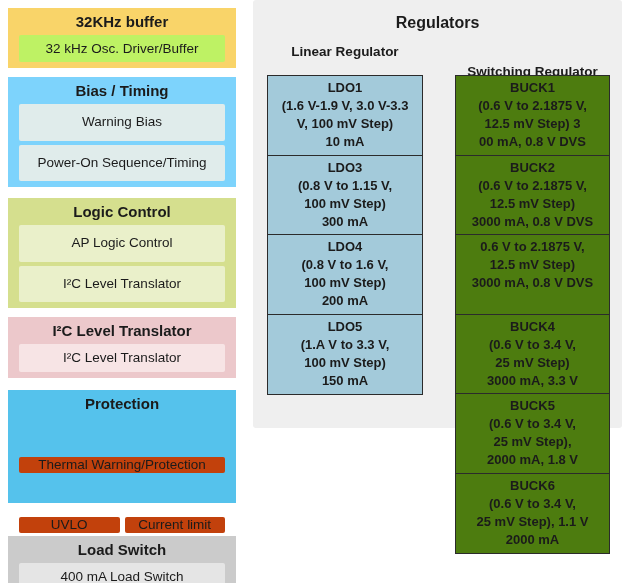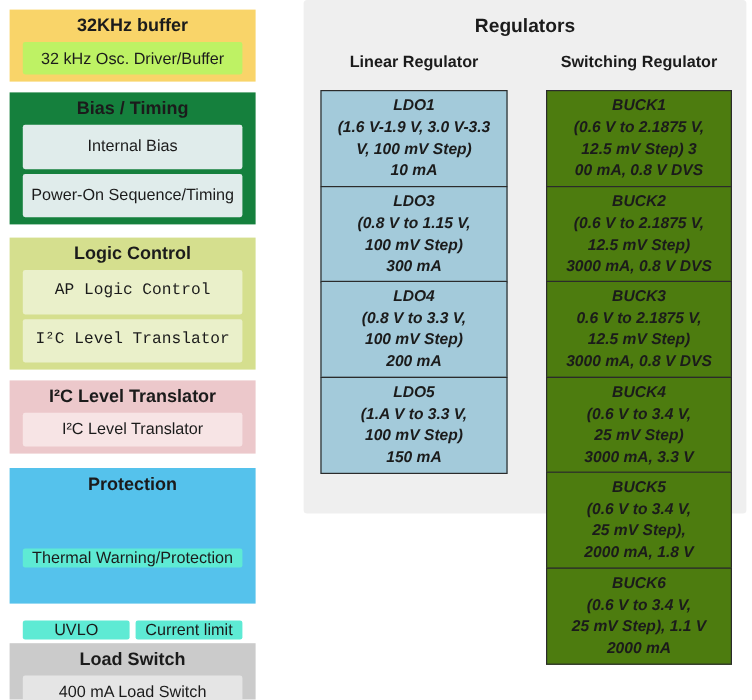--- a/index.html
+++ b/index.html
@@ -5,94 +5,93 @@
   html, body { margin: 0; padding: 0; }
   body {
     width: 627px; height: 583px; position: relative;
     background: #ffffff; color: #1b1b1b;
     font-family: "Liberation Sans", sans-serif;
     overflow: hidden;
   }
 
   
   .block {
-    position: absolute; left: 8px; width: 205px;
+    position: absolute; left: 8px; width: 228px;
     box-sizing: border-box; padding: 4px 11px 6px;
     display: flex; flex-direction: column; gap: 4px;
     text-align: center;
   }
   .block-title {
     font-weight: bold; font-size: 15px; line-height: 19px;
     flex: 0 0 auto;
   }
   .inner {
     flex: 1 1 auto; border-radius: 2px;
     display: flex; align-items: center; justify-content: center;
     font-size: 13.5px; line-height: 16px;
   }
   .inner-row { flex: 1 1 auto; display: flex; gap: 5px; }
   .inner-row .inner { flex: 1 1 0; }
 
   #b1 { top: 8px;   height: 60px;  background: #F9D469; }
   #b1 .inner { background: #bef264; }
-  #b2 { top: 77px;  height: 110px; background: #15803d; }
+  #b2 { top: 77px;  height: 110px; background: #7dd3fc; }
   #b2 .inner { background: #E0ECEB; }
   #b3 { top: 198px; height: 110px; background: #D5DF8E; }
-  #b3 .inner { background: #EAF0CA; font-family: Liberation Mono, monospace; }
+  #b3 .inner { background: #EAF0CA; }
   #b4 { top: 317px; height: 61px;  background: #ECC8CB; }
   #b4 .inner { background: #F7E4E5; }
   #b5 { top: 390px; height: 113px; background: #55C2EC; }
-  #b5 .inner { background: #5eead4; margin-top: 40px; }
+  #b5 .inner { background: #c2410c; margin-top: 40px; }
   #b6 { top: 512px; height: 60px;  background: #CBCBCB; margin-top: 24px; }
   #b6 .inner { background: #E5E5E5; }
 
   
   #panel {
     position: absolute; left: 253px; top: 0; width: 369px; height: 428px;
     background: #EFEFEF; border-radius: 3px;
   }
   .panel-title {
     position: absolute; top: 14px; left: 0; width: 100%;
     text-align: center; font-weight: bold; font-size: 16px;
   }
   .col-label {
     position: absolute; top: 44px; text-align: center;
     font-weight: bold; font-size: 13.5px;
   }
   #linear-label    { left: 14px;  width: 156px; }
-  #switching-label { left: 202px; width: 155px; }
+  #switching-label { left: 202px; width: 155px; margin-top: 20px; }
 
   .stack { position: absolute; top: 75px; display: flex; flex-direction: column; }
   #ldo-stack  { left: 14px;  width: 156px; }
   #buck-stack { left: 202px; width: 155px; }
 
   .reg-box {
     box-sizing: border-box; height: 81px;
     border: 1.5px solid #2B2B2B; margin-top: -1.5px;
     text-align: center; padding: 3px 2px 0;
     font-weight: bold; font-size: 13px; line-height: 18px;
     overflow: hidden;
-    font-style: italic;
   }
   .reg-box:first-child { margin-top: 0; }
   .ldo  { background: #A3CADA; }
   .buck { background: #4d7c0f; }
   .reg-specs { white-space: pre-line; }
 </style>
 </head>
 <body>
 
 <section class="block" id="b1">
   <div class="block-title">32KHz buffer</div>
   <div class="inner">32 kHz Osc. Driver/Buffer</div>
 </section>
 
 <section class="block" id="b2">
   <div class="block-title">Bias / Timing</div>
-  <div class="inner">Internal Bias</div>
+  <div class="inner">Warning Bias</div>
   <div class="inner">Power-On Sequence/Timing</div>
 </section>
 
 <section class="block" id="b3">
   <div class="block-title">Logic Control</div>
   <div class="inner">AP Logic Control</div>
   <div class="inner">I²C Level Translator</div>
 </section>
 
 <section class="block" id="b4">
@@ -127,21 +126,21 @@
 10 mA</div>
     </div>
     <div class="reg-box ldo">
       <div class="reg-name">LDO3</div>
       <div class="reg-specs">(0.8 V to 1.15 V,
 100 mV Step)
 300 mA</div>
     </div>
     <div class="reg-box ldo">
       <div class="reg-name">LDO4</div>
-      <div class="reg-specs">(0.8 V to 3.3 V,
+      <div class="reg-specs">(0.8 V to 1.6 V,
 100 mV Step)
 200 mA</div>
     </div>
     <div class="reg-box ldo">
       <div class="reg-name">LDO5</div>
       <div class="reg-specs">(1.A V to 3.3 V,
 100 mV Step)
 150 mA</div>
     </div>
   </div>
@@ -153,21 +152,20 @@
 12.5 mV Step) 3
 00 mA, 0.8 V DVS</div>
     </div>
     <div class="reg-box buck">
       <div class="reg-name">BUCK2</div>
       <div class="reg-specs">(0.6 V to 2.1875 V,
 12.5 mV Step)
 3000 mA, 0.8 V DVS</div>
     </div>
     <div class="reg-box buck">
-      <div class="reg-name">BUCK3</div>
       <div class="reg-specs">0.6 V to 2.1875 V,
 12.5 mV Step)
 3000 mA, 0.8 V DVS</div>
     </div>
     <div class="reg-box buck">
       <div class="reg-name">BUCK4</div>
       <div class="reg-specs">(0.6 V to 3.4 V,
 25 mV Step)
 3000 mA, 3.3 V</div>
     </div>

